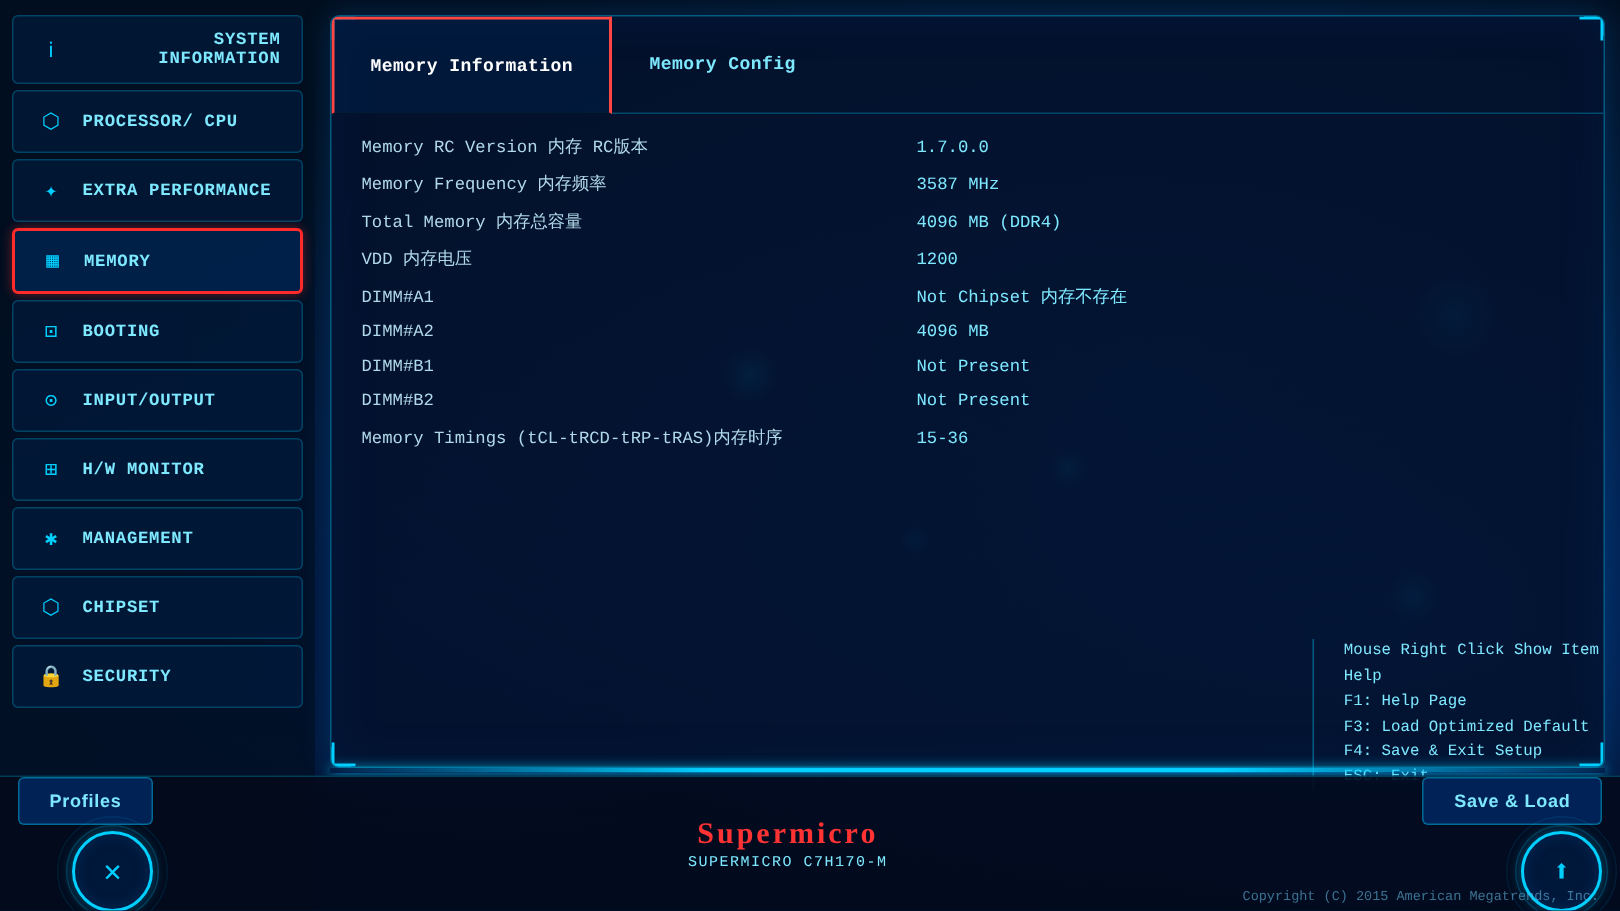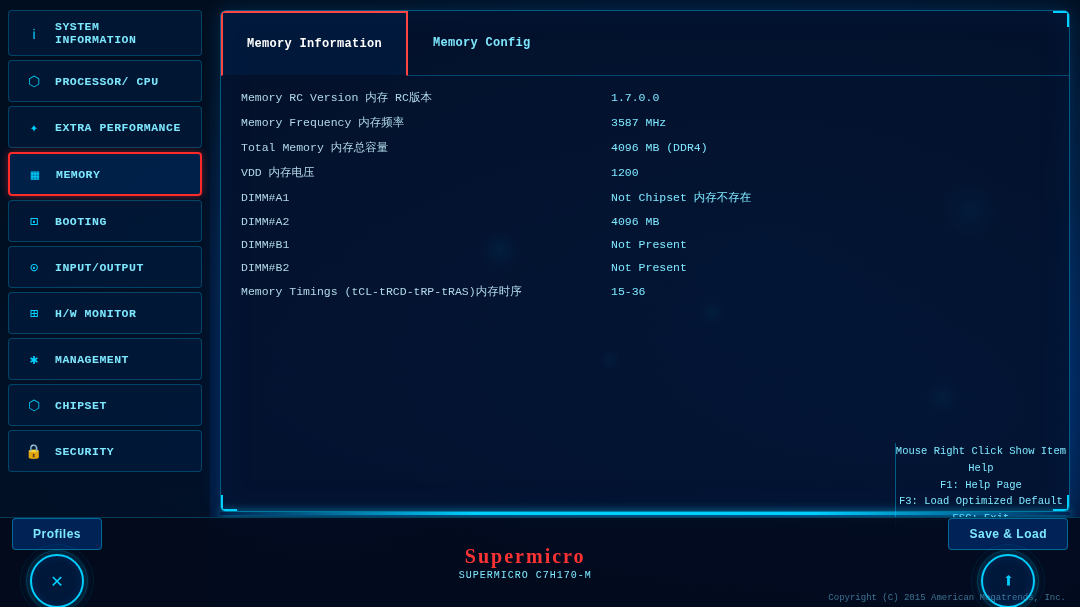--- a/index.html
+++ b/index.html
@@ -56,20 +56,21 @@
       border: 2px solid #ff2a2a;
       background: rgba(0,40,90,0.7);
       box-shadow: 0 0 8px rgba(255,50,50,0.4);
     }
     .sidebar-item .item-label {
       font-size: 11.5px;
       font-weight: bold;
       letter-spacing: 0.5px;
       color: #7ee8ff;
       text-transform: uppercase;
+      text-align: right;
     }
     .sidebar-item .item-icon {
       width: 22px;
       height: 22px;
       display: flex;
       align-items: center;
       justify-content: center;
       color: #00cfff;
       font-size: 14px;
       flex-shrink: 0;
@@ -167,25 +168,25 @@
     .corner-bl { bottom: 0; left: 0; border-bottom: 2px solid #00cfff; border-left: 2px solid #00cfff; }
     .corner-br { bottom: 0; right: 0; border-bottom: 2px solid #00cfff; border-right: 2px solid #00cfff; }
 
     
     .help-text {
       position: absolute;
       bottom: 80px;
       right: 14px;
       font-size: 10.5px;
       color: #7ee8ff;
-      text-align: center;
+      text-align: left;
       z-index: 3;
       line-height: 1.6;
       border-left: 1px solid rgba(0,200,255,0.4);
-      padding-left: 0;
+      padding-left: 20px;
     }
 
     
     .bottom-bar {
       position: absolute;
       bottom: 0;
       left: 0;
       right: 0;
       height: 90px;
       z-index: 3;
@@ -193,21 +194,21 @@
       align-items: center;
       justify-content: space-between;
       padding: 0 12px;
       background: rgba(2,10,28,0.9);
       border-top: 1px solid rgba(0,180,220,0.3);
     }
 
     .bottom-section {
       display: flex;
       flex-direction: column;
-      align-items: center;
+      align-items: flex-end;
       gap: 4px;
     }
 
     .circle-btn {
       width: 54px;
       height: 54px;
       border-radius: 50%;
       border: 2px solid #00cfff;
       background: rgba(0,30,70,0.7);
       display: flex;
@@ -414,20 +415,21 @@
         <span class="info-value">15-36</span>
       </div>
     </div>
 </main>
 
 <div class="help-text">
 <div>Mouse Right Click Show Item</div>
     <div>Help</div>
     <div>F1: Help Page</div>
     <div>F3: Load Optimized Default</div>
+    <div>F4: Save &amp; Exit Setup</div>
     <div>ESC: Exit</div>
   </div>
 
 <div class="deco-bar"></div>
 
 <footer class="bottom-bar">
   <div class="bottom-section">
     <button class="profiles-btn">Profiles</button>
     <div class="circle-btn">✕</div>
   </div>

